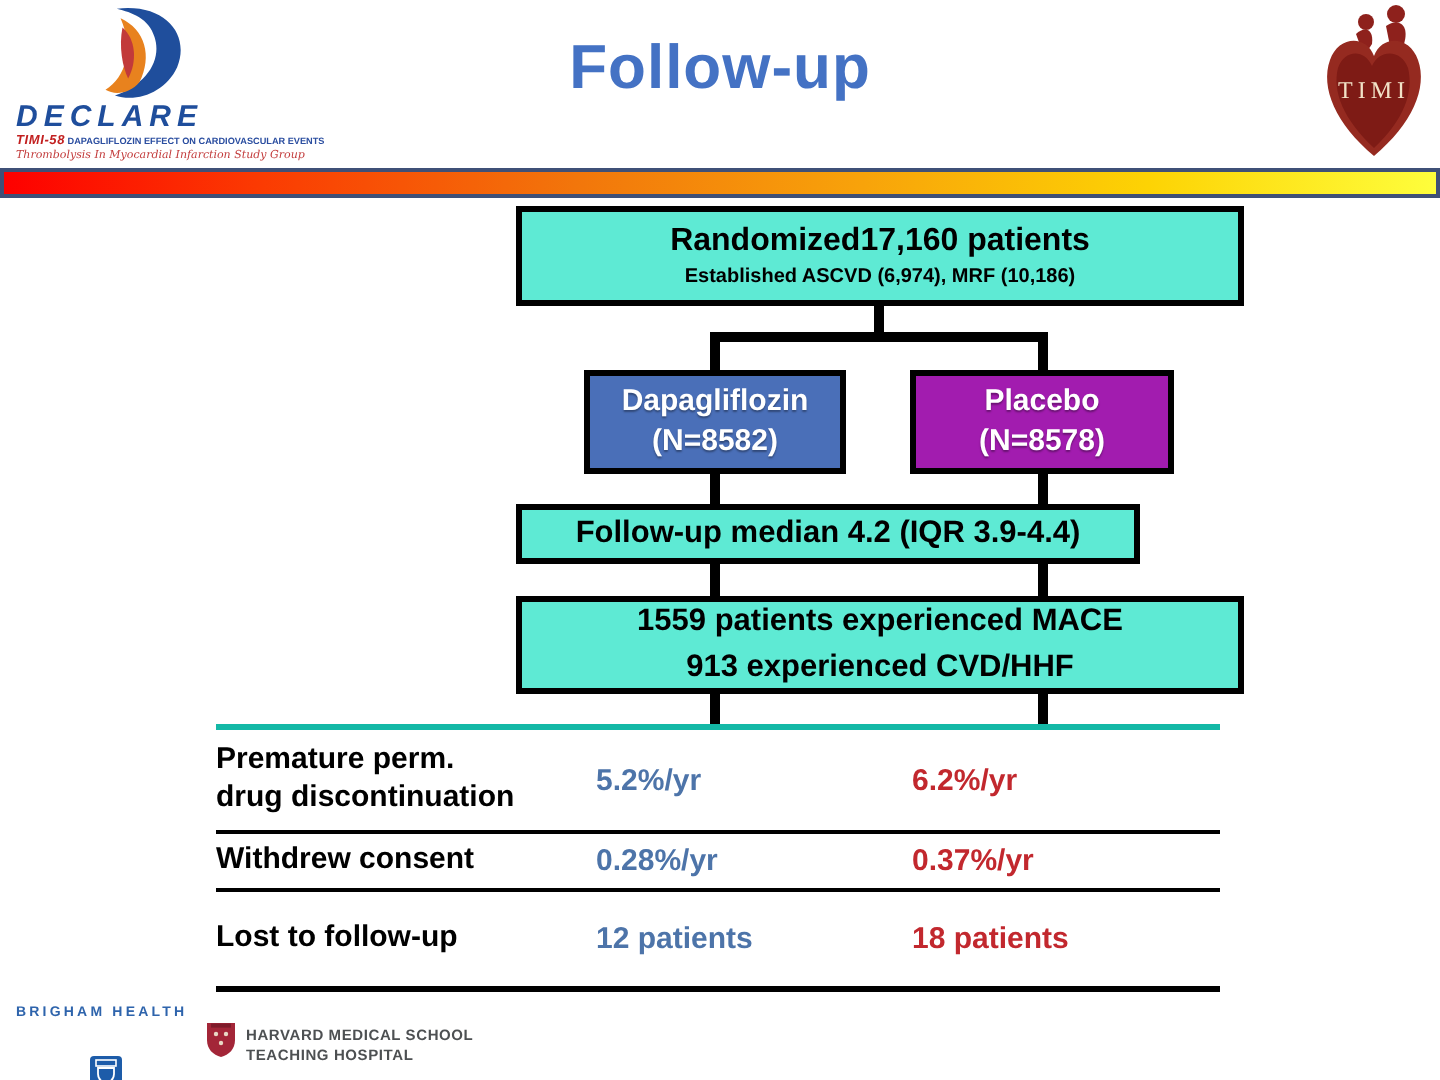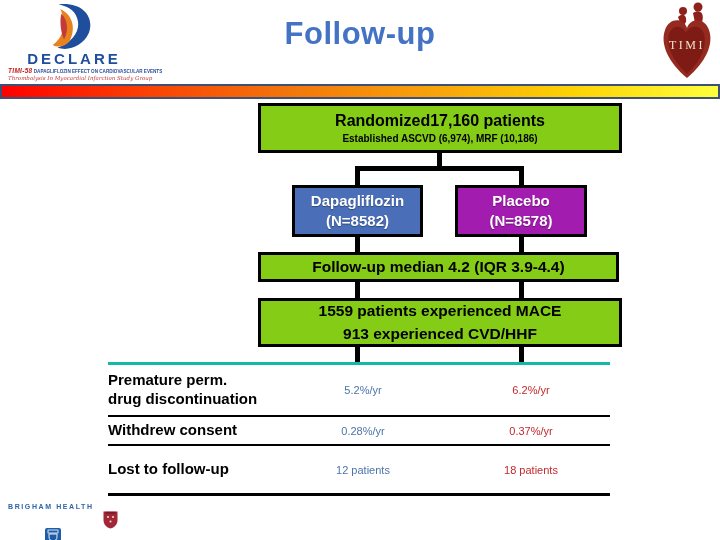--- a/index.html
+++ b/index.html
@@ -8,70 +8,70 @@
     font-family:"Liberation Sans","DejaVu Sans",sans-serif;
   }
   
   .page-title{
     position:absolute;left:0;top:16px;width:720px;text-align:center;
     font-size:31px;font-weight:bold;color:#4472C4;letter-spacing:0.5px;
   }
   .declare-logo{position:absolute;left:4px;top:2px;width:140px;height:80px;}
   .declare-swoosh{position:absolute;left:28px;top:0px;}
   .declare-wordmark{
-    position:absolute;left:4px;top:48px;width:132px;text-align:center;
-    font-size:15px;font-weight:bold;color:#1F4E9C;letter-spacing:3px;
+    position:absolute;left:4px;top:48px;width:132px;
+    font-size:15px;font-weight:bold;font-style:italic;color:#1F4E9C;letter-spacing:3px;
   }
   .declare-subtitle{
     position:absolute;left:4px;top:65px;width:136px;white-space:nowrap;
     font-size:4.6px;color:#2B4EA0;font-weight:bold;
   }
   .declare-subtitle b{color:#C21F1F;font-size:6.5px;font-style:italic;letter-spacing:0.3px;}
   .declare-tagline{
     position:absolute;left:4px;top:73px;width:136px;white-space:nowrap;
     font-size:5.5px;color:#C23A3A;font-style:italic;font-family:"DejaVu Serif",serif;
   }
   .timi-logo{position:absolute;right:2px;top:2px;width:62px;height:82px;}
   
   .gradient-bar{
     position:absolute;left:0;top:84px;width:716px;height:11px;
     border:2px solid #3F5077;
     background:linear-gradient(90deg,#FE0000 0%,#FB3B02 18%,#F2760B 40%,#F8A30A 60%,#FDD304 80%,#FEFE3C 100%);
   }
   
   .fc-box{
-    position:absolute;background:#84cc16;border:3px solid #000000;box-sizing:border-box;
+    position:absolute;background:#5eead4;border:3px solid #000000;box-sizing:border-box;
     display:flex;flex-direction:column;justify-content:center;align-items:center;text-align:center;
     color:#000000;
   }
   .box-randomized{left:258px;top:103px;width:364px;height:50px;}
   .box-randomized .t1{font-size:16px;font-weight:bold;}
   .box-randomized .t2{font-size:10px;font-weight:bold;margin-top:3px;}
   .arm-box{
     position:absolute;top:185px;height:52px;border:3px solid #000000;box-sizing:border-box;
     display:flex;flex-direction:column;justify-content:center;align-items:center;text-align:center;
     color:#ffffff;font-size:15px;font-weight:bold;line-height:1.35;
     text-shadow:0 1px 1px rgba(0,0,0,0.35);
   }
   .arm-dapa{left:292px;width:131px;background:#4A6FB8;}
   .arm-placebo{left:455px;width:132px;background:#a21caf;}
-  .box-followup{left:258px;top:252px;width:361px;height:30px;font-size:15.5px;font-weight:bold;}
+  .box-followup{left:258px;top:252px;width:312px;height:30px;font-size:15.5px;font-weight:bold;}
   .box-events{left:258px;top:298px;width:364px;height:49px;font-size:15.5px;font-weight:bold;line-height:1.45;}
   .conn{position:absolute;background:#000000;}
   
   .disc-table{
     position:absolute;left:108px;top:362px;width:502px;
     border-top:3px solid #14b8a6;border-bottom:3px solid #000;box-sizing:border-box;
   }
   .t-row{display:flex;align-items:center;box-sizing:border-box;}
   .t-row.r1{height:52px;border-bottom:2px solid #000;}
   .t-row.r2{height:29px;border-bottom:2px solid #000;}
   .t-row.r3{height:47px;}
   .t-label{flex:0 0 190px;font-size:15px;font-weight:bold;color:#000;line-height:1.25;}
-  .t-val{flex:0 0 130px;text-align:center;font-size:11px;font-weight:normal;}
+  .t-val{flex:0 0 130px;font-size:15px;font-weight:bold;}
   .t-val.v3{margin-left:28px;flex-basis:150px;}
   .val-dapa{color:#4D74A9;}
   .val-placebo{color:#C2282E;}
   
   .brigham-logo{position:absolute;left:8px;top:503px;}
   .brigham-health{font-size:7px;font-weight:bold;color:#2E64AC;letter-spacing:1.6px;}
   .brigham-row{display:flex;align-items:center;margin-top:18px;flex-direction:column;}
   .brigham-name{margin-left:4px;font-size:8px;color:#8593AC;line-height:1.15;letter-spacing:0.4px;}
   .harvard-logo{position:absolute;left:103px;top:511px;display:flex;align-items:center;}
   .harvard-name{margin-left:5px;font-size:7.5px;font-weight:bold;color:#4D5052;line-height:1.3;letter-spacing:0.3px;}
@@ -188,15 +188,19 @@
   <div class="harvard-logo">
     <span>
       <svg width="15" height="18" viewBox="0 0 15 18">
         <path d="M0.5 0.5 L14.5 0.5 L14.5 9 C14.5 13.5 11.5 16.5 7.5 17.5 C3.5 16.5 0.5 13.5 0.5 9 Z" fill="#A32638"></path>
         <rect x="2.5" y="0.8" width="10" height="2" fill="#7E1B2A"></rect>
         <circle cx="5" cy="6" r="1.1" fill="#E8D9C5"></circle>
         <circle cx="10" cy="6" r="1.1" fill="#E8D9C5"></circle>
         <circle cx="7.5" cy="10.5" r="1.1" fill="#E8D9C5"></circle>
       </svg>
     </span>
+    <div class="harvard-name">
+      <div>HARVARD MEDICAL SCHOOL</div>
+      <div>TEACHING HOSPITAL</div>
+    </div>
   </div>
 
 </div>
 
 </body></html>

